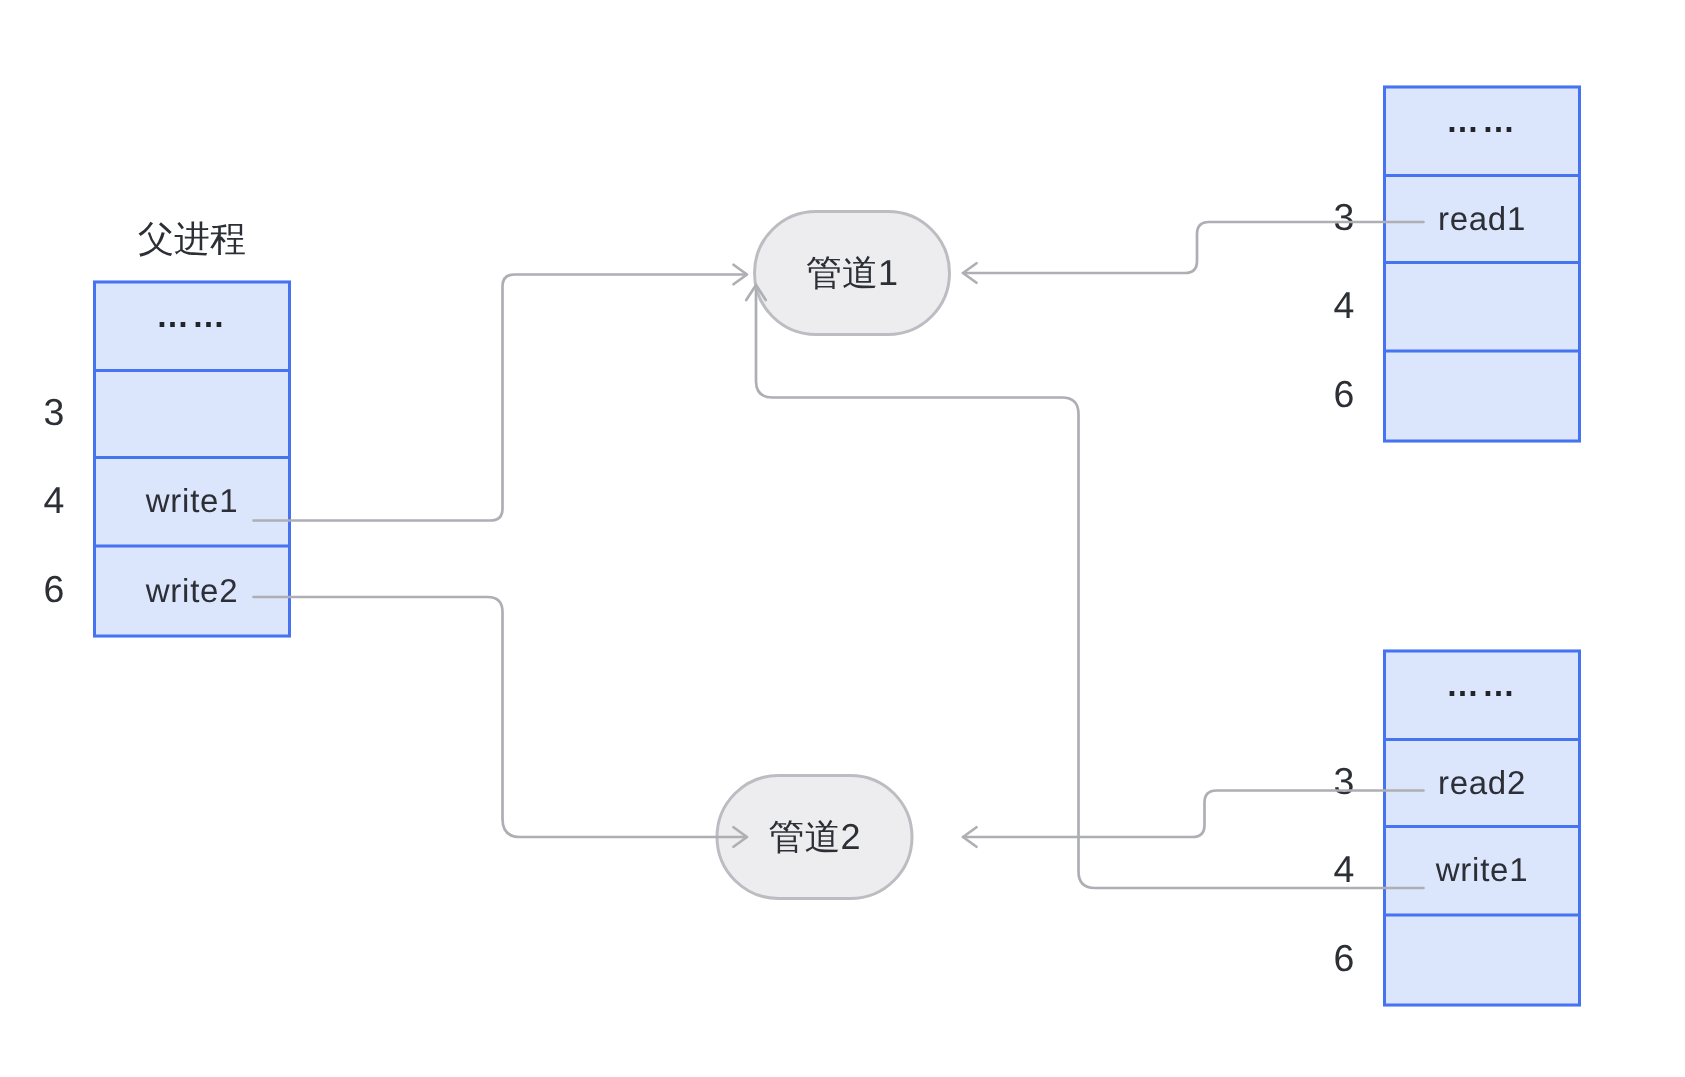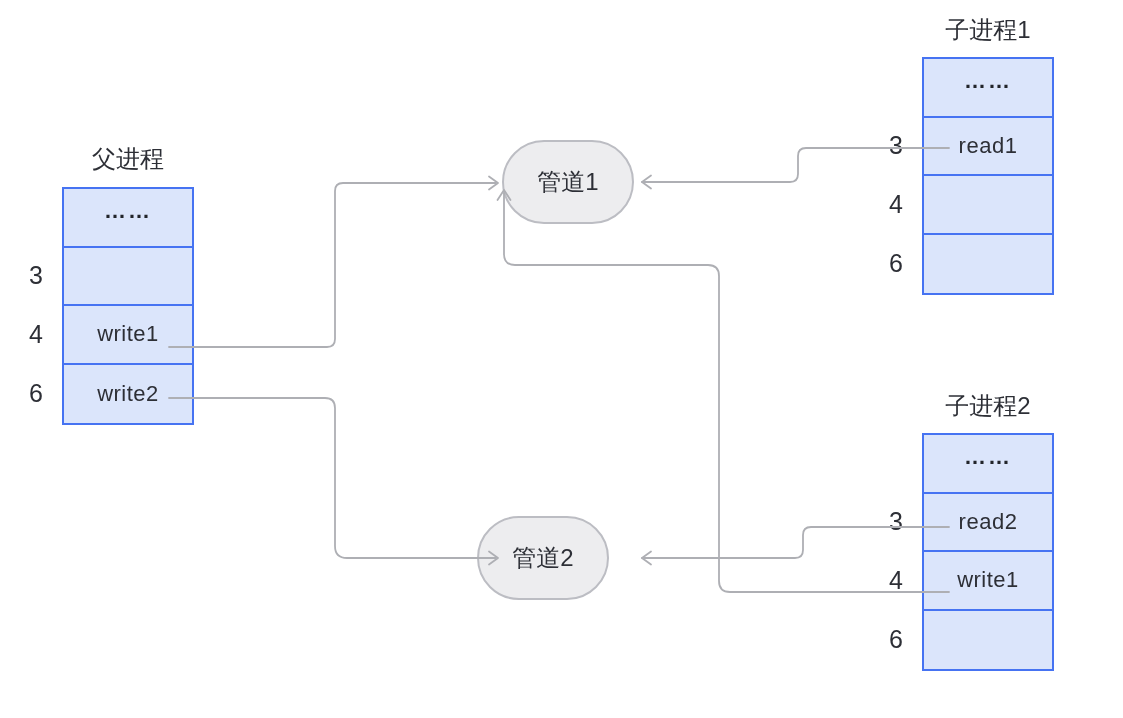--- a/index.html
+++ b/index.html
@@ -68,41 +68,39 @@
     <div class="prow">
       <span class="rlabel">4</span>
       <span class="rtext">write1</span>
     </div>
     <div class="prow">
       <span class="rlabel">6</span>
       <span class="rtext">write2</span>
     </div>
   </div>
 
-  <div class="ptitle" style="left:922px;top:14px;">子进程1</div>
   <div class="ptable" style="left:922px;top:57px;">
     <div class="prow">
       <span class="rlabel"></span>
       <span class="rtext dots">……</span>
     </div>
     <div class="prow">
       <span class="rlabel">3</span>
       <span class="rtext">read1</span>
     </div>
     <div class="prow">
       <span class="rlabel">4</span>
       <span class="rtext"></span>
     </div>
     <div class="prow">
       <span class="rlabel">6</span>
       <span class="rtext"></span>
     </div>
   </div>
 
-  <div class="ptitle" style="left:922px;top:390px;">子进程2</div>
   <div class="ptable" style="left:922px;top:433px;">
     <div class="prow">
       <span class="rlabel"></span>
       <span class="rtext dots">……</span>
     </div>
     <div class="prow">
       <span class="rlabel">3</span>
       <span class="rtext">read2</span>
     </div>
     <div class="prow">

